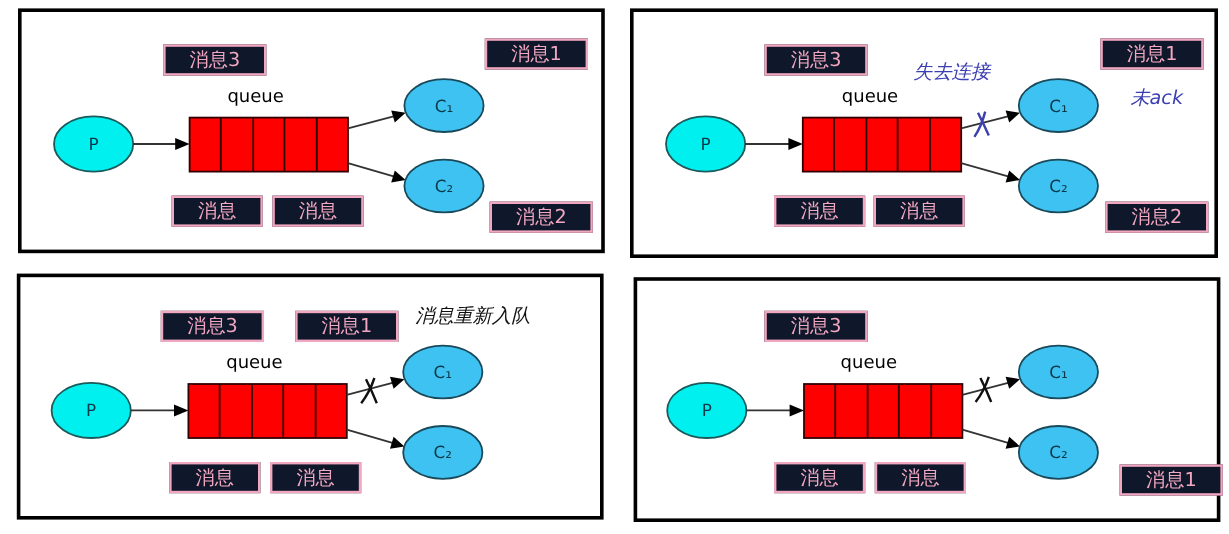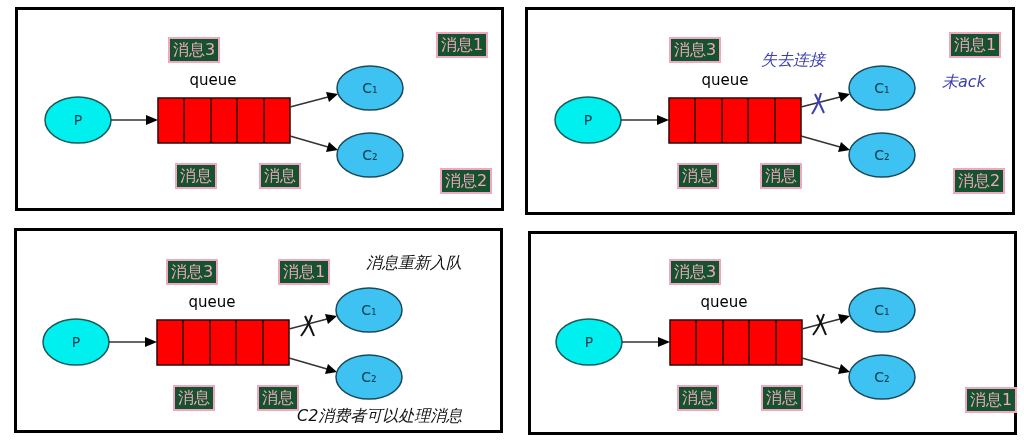--- a/index.html
+++ b/index.html
@@ -3,21 +3,21 @@
 <meta charset="utf-8">
 <style>
   html, body { margin:0; padding:0; background:#ffffff; }
   body { width:1024px; height:445px; position:relative; overflow:hidden; font-family:"DejaVu Sans", sans-serif; }
   .panel { position:absolute; border:3px solid #000; background:#fff; box-sizing:border-box; }
   .panel svg { position:absolute; left:0; top:0; }
   #p1 { left:15px; top:7px; width:489px; height:204px; }
   #p2 { left:525px; top:7px; width:490px; height:208px; }
   #p3 { left:14px; top:228px; width:489px; height:205px; }
   #p4 { left:528px; top:231px; width:489px; height:204px; }
-  .tag { position:absolute; border:2px solid #f2a7c0; color:#f2a7c0; font-size:16px; line-height:20px; padding:1px 3px; background:#14532d; white-space:nowrap;margin-left:32px; }
+  .tag { position:absolute; border:2px solid #f2a7c0; color:#f2a7c0; font-size:16px; line-height:20px; padding:1px 20px; background:#0f172a; white-space:nowrap; }
   .note { position:absolute; font-size:16px; white-space:nowrap;font-style:italic; }
   .note.blue { color:#3b3fb0; }
   .note.black { color:#111; }
   .qlabel { font-size:15px; fill:#000; font-family:"DejaVu Sans", sans-serif; }
   .nodetext { font-size:14px; font-family:"DejaVu Sans", sans-serif; fill:#0a3a4a; }
 </style>
 </head>
 <body>
 
 <div class="panel" id="p1">
@@ -110,22 +110,21 @@
     <polygon points="320,141 311,133 308,143" fill="#000"></polygon>
     <ellipse cx="352" cy="79" rx="33" ry="22" fill="#3ec2f2" stroke="#1a4a5a" stroke-width="1.5"></ellipse>
     <text class="nodetext" x="352" y="84" text-anchor="middle">C₁</text>
     <ellipse cx="352" cy="146" rx="33" ry="22" fill="#3ec2f2" stroke="#1a4a5a" stroke-width="1.5"></ellipse>
     <text class="nodetext" x="352" y="151" text-anchor="middle">C₂</text>
   </svg>
   <div class="tag" style="left:117px;top:28px;">消息3</div>
   <div class="tag" style="left:229px;top:28px;">消息1</div>
   <div class="tag" style="left:124px;top:154px;">消息</div>
   <div class="tag" style="left:208px;top:154px;">消息</div>
-  <div class="note black" style="left:349px;top:22px;">消息重新入队</div>
-  <div class="note black" style="left:280px;top:175px;">C2消费者可以处理消息</div>
+  <div class="note black" style="left:329px;top:22px;">消息重新入队</div>
 </div>
 
 <div class="panel" id="p4">
   <svg width="483" height="198">
     <ellipse cx="58" cy="108" rx="33" ry="23" fill="#00f0f0" stroke="#1a5a5a" stroke-width="1.5"></ellipse>
     <text class="nodetext" x="58" y="113" text-anchor="middle">P</text>
     <line x1="91" y1="108" x2="129" y2="108" stroke="#333" stroke-width="1.5"></line>
     <polygon points="139,108 127,103 127,113" fill="#000"></polygon>
     <text class="qlabel" x="193" y="73" text-anchor="middle">queue</text>
     <g>

